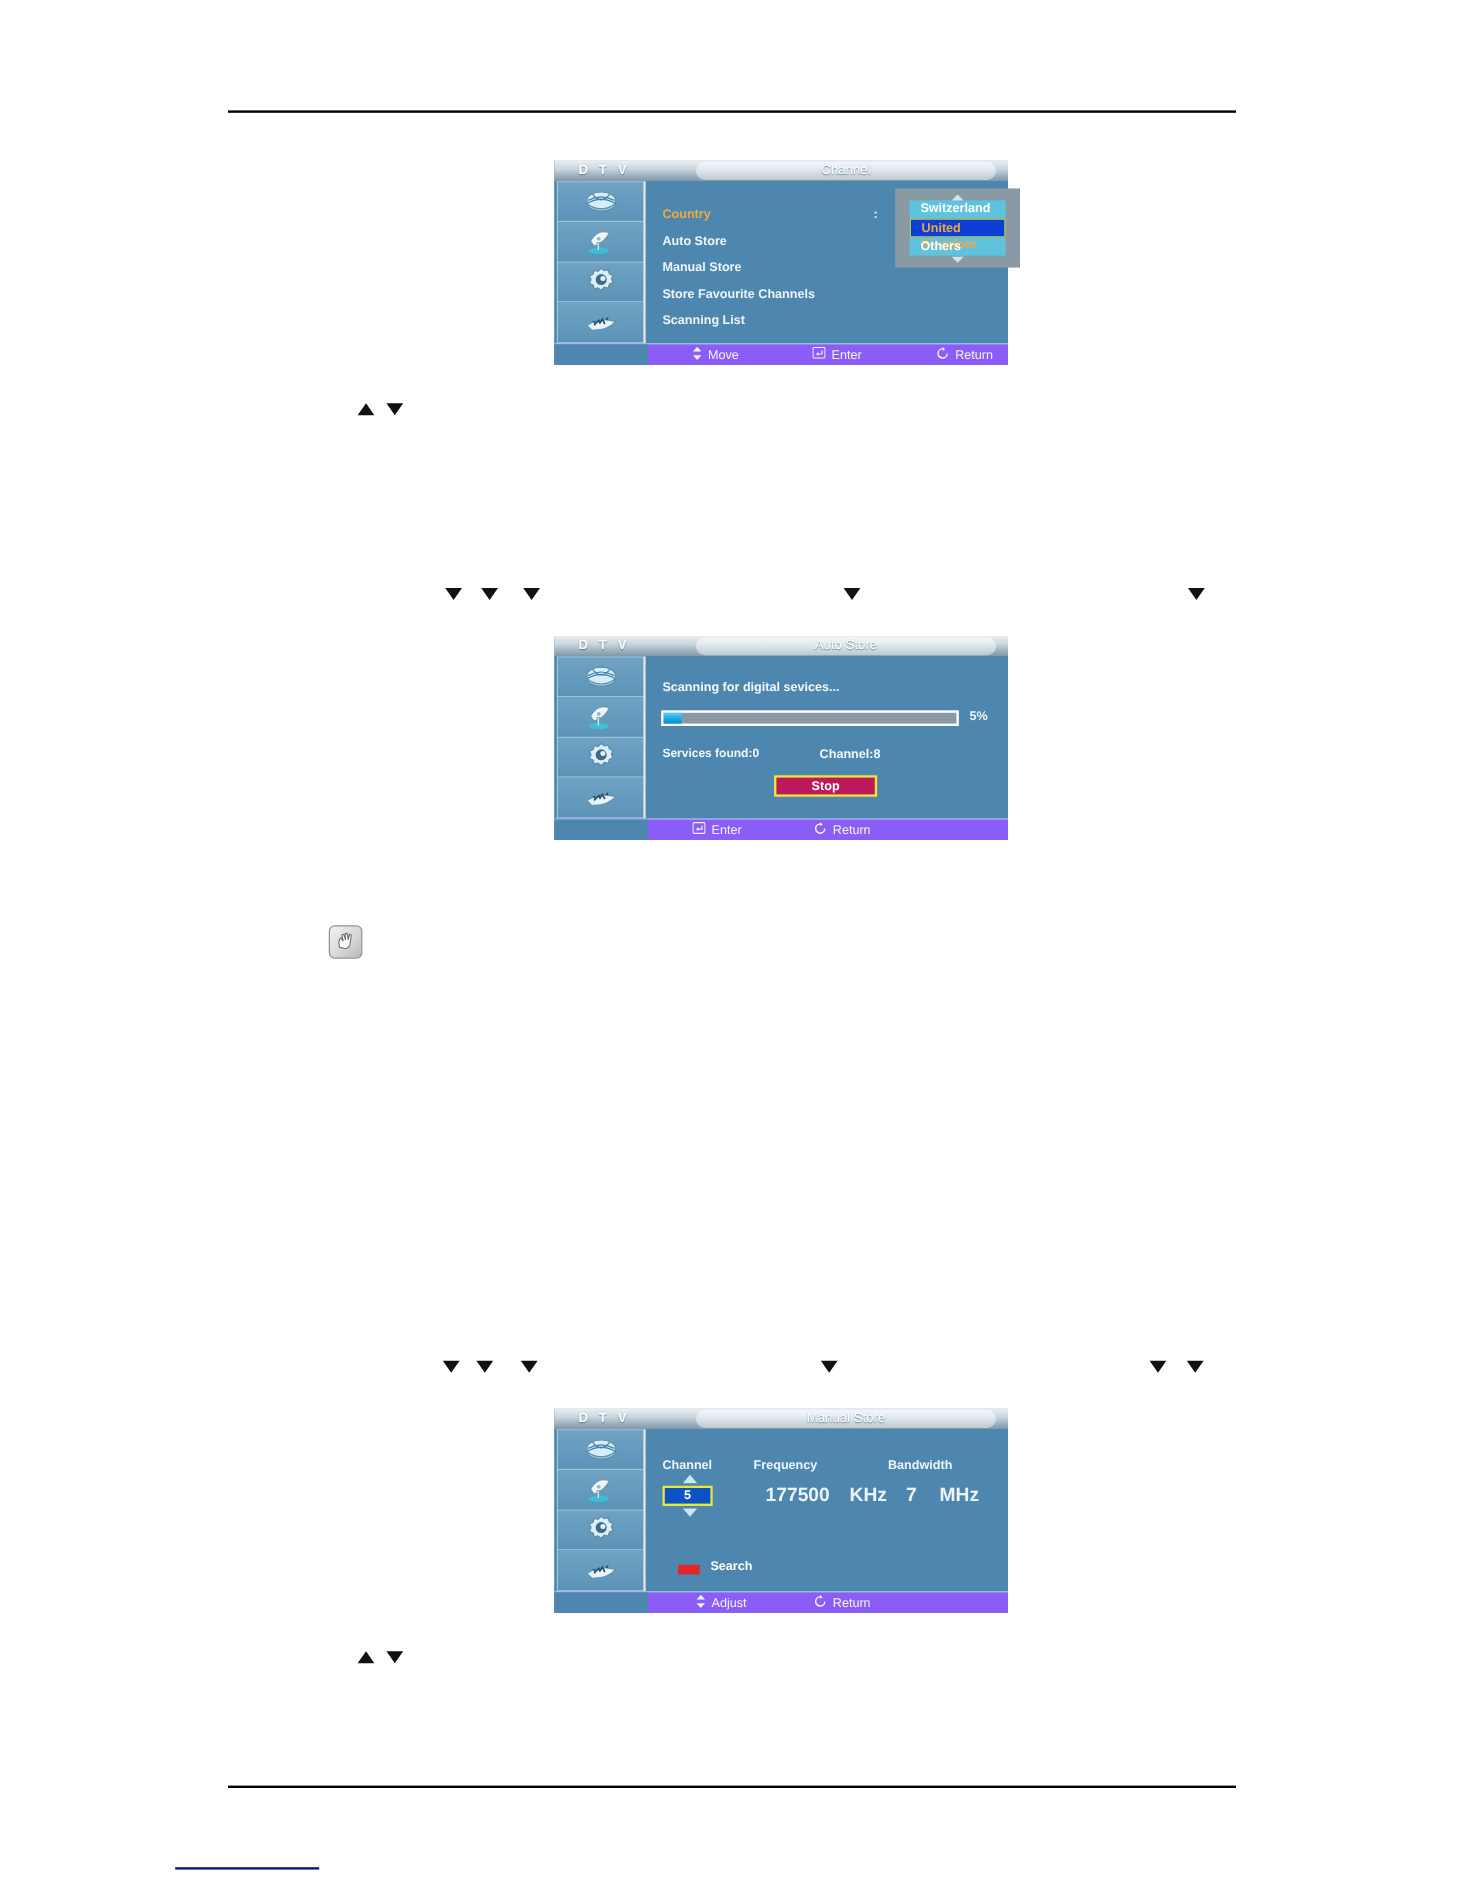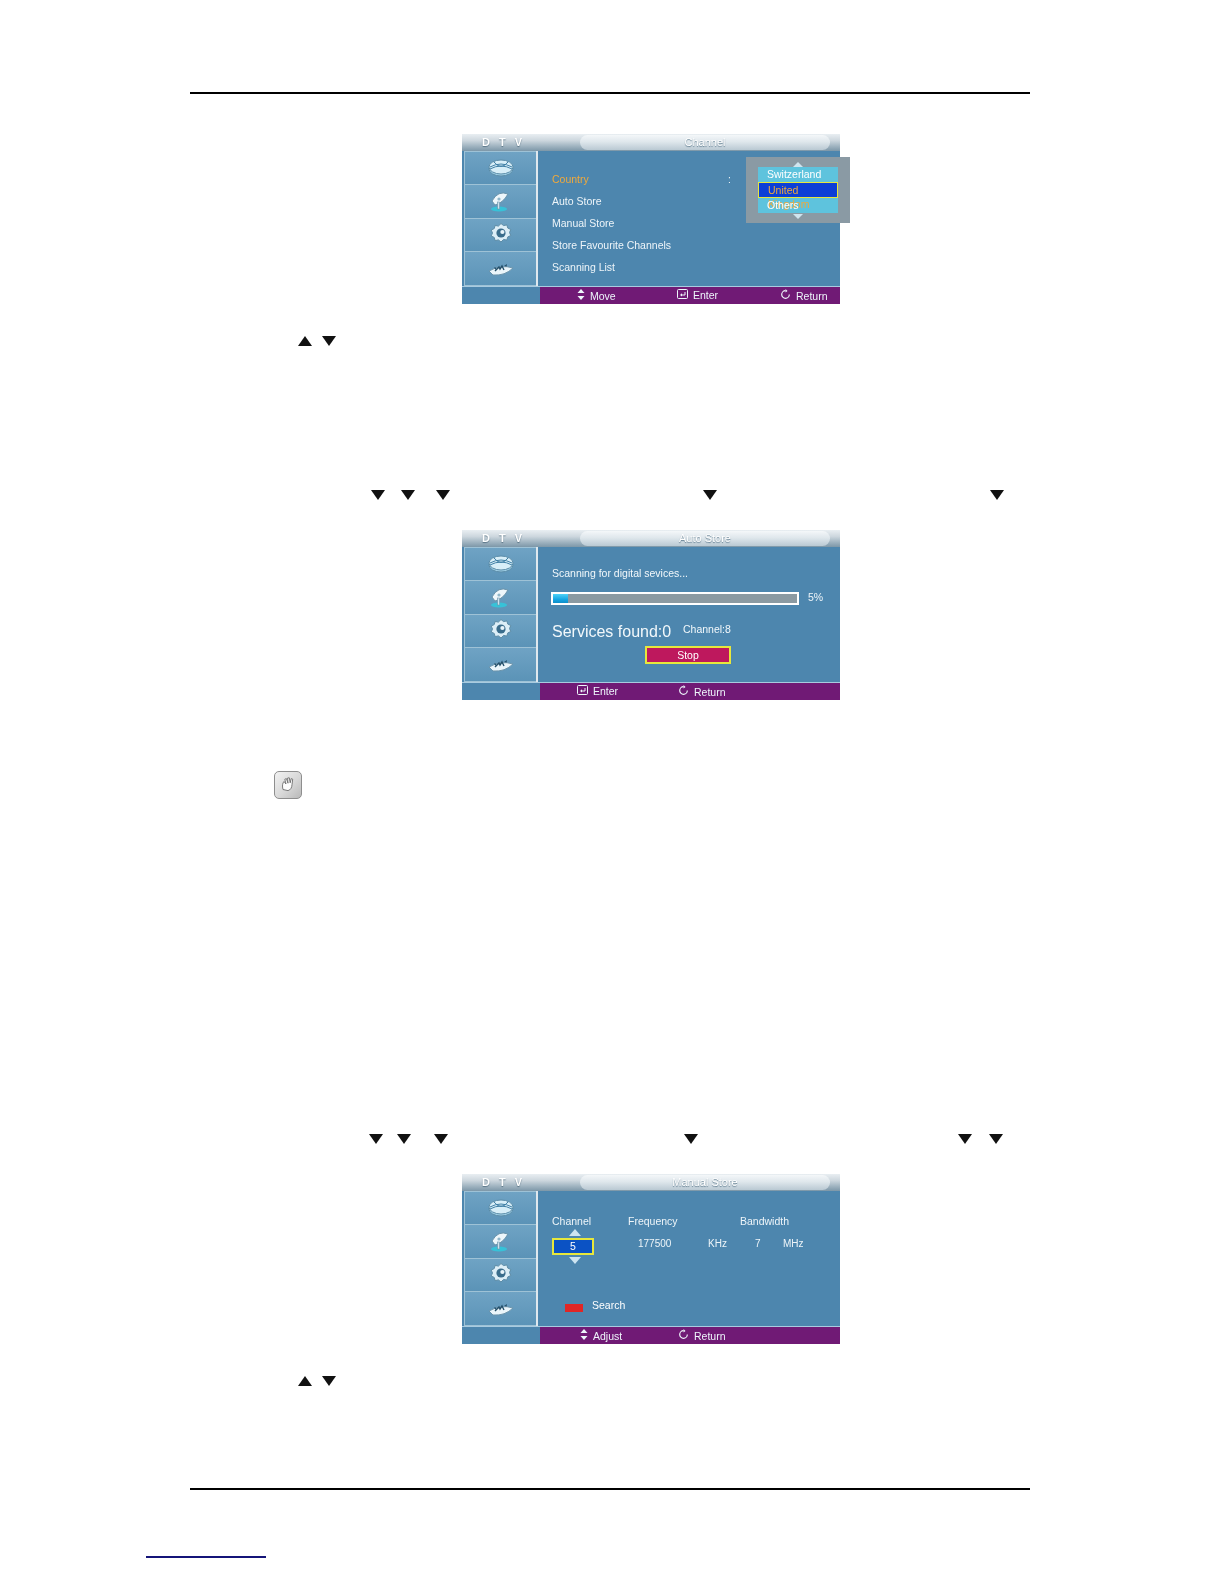--- a/index.html
+++ b/index.html
@@ -124,28 +124,28 @@
     align-items: center;
     justify-content: center;
     background: linear-gradient(180deg, #6fa3c4 0%, #5b93b7 100%);
   }
   .osd-sidebar .cell:first-child { border-top: 1px solid #9ec2d6; }
 
   
   .osd-content {
     position: absolute;
     left: 76px; top: 0;
-    right: 0; bottom: 0;
+    right: 0; bottom: 0; font-weight: bold;
   }
 
   
   .osd-footer {
     height: 17px;
     position: relative;
-    background: #701a75;
+    background: #8b5cf6;
     border-top: 1px solid #a9cbe0;
   }
   .osd-footer .fnub {
     position: absolute;
     left: 0; top: 0;
     width: 78px; height: 100%;
     background: #4d86ae;
   }
   .osd-footer .fitem {
     position: absolute;
@@ -234,21 +234,21 @@
   }
   .progress-pct {
     position: absolute;
     left: 270px; top: 44px;
     font-size: 10.5px;
     color: #eef5f9;
   }
   .stat-left {
     position: absolute;
     left: 14px; top: 76px;
-    font-size: 16px; color: #f2f8fb;
+    font-size: 10px; color: #f2f8fb;
   }
   .stat-right {
     position: absolute;
     left: 145px; top: 76px;
     font-size: 10.5px; color: #f2f8fb;
   }
   .stop-btn {
     position: absolute;
     left: 107px; top: 99px;
     width: 86px; height: 18px;
@@ -263,21 +263,21 @@
 
   
   .ms-head {
     position: absolute;
     font-size: 10.5px;
     color: #eef5f9;
     white-space: nowrap;
   }
   .ms-val {
     position: absolute;
-    font-size: 10px;
+    font-size: 16px;
     color: #eef5f9;
     white-space: nowrap;
   }
   .ch-box {
     position: absolute;
     left: 14px; top: 47px;
     width: 42px; height: 17px;
     background: #0b52c4;
     border: 2px solid #e7e73c;
     box-sizing: border-box;

